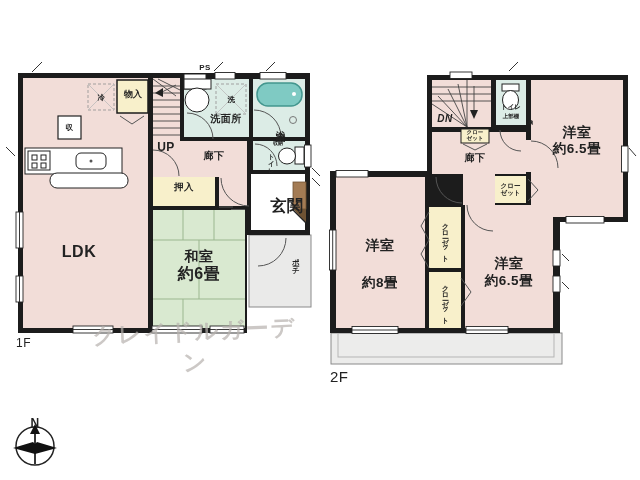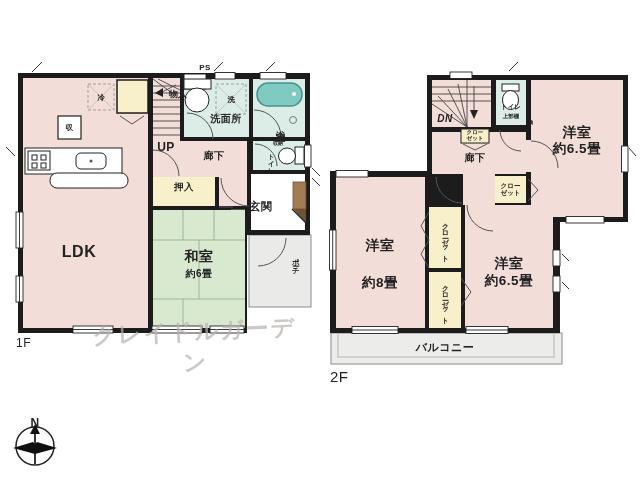--- a/index.html
+++ b/index.html
@@ -230,30 +230,30 @@
   <g>
     <circle cx="35" cy="446" r="19" fill="none" stroke="#222" stroke-width="1.5"></circle>
     <line x1="35" y1="464" x2="35" y2="432" stroke="#222" stroke-width="1.8"></line>
     <polygon points="30,434 40,434 35,424" fill="#111"></polygon>
     <polygon points="13,448 33,442 35,444 37,442 57,448 35,454" fill="#111"></polygon>
   </g>
 </svg>
 
 <div class="lbl" style="left:49px;top:232px;width:60px;height:18px;font-size:16px;margin-top:11px;">LDK</div>
 <div class="lbl" style="left:168px;top:248px;width:62px;height:16px;font-size:14px;">和室</div>
-<div class="lbl" style="left:168px;top:266px;width:62px;height:16px;font-size:10px;">約6畳</div>
+<div class="lbl" style="left:168px;top:266px;width:62px;height:16px;font-size:16px;">約6畳</div>
 <div class="lbl" style="left:198px;top:112px;width:56px;height:14px;font-size:10px;">洗面所</div>
 <div class="lbl vert" style="left:274px;top:106px;width:13px;height:36px;font-size:9.5px;">浴室</div>
 <div class="lbl" style="left:196px;top:150px;width:36px;height:13px;font-size:10px;">廊下</div>
 <div class="lbl vert" style="left:266px;top:147px;width:10px;height:26px;font-size:6.5px;letter-spacing:0;">トイレ</div>
 <div class="lbl" style="left:266px;top:140px;width:24px;height:7px;font-size:5px;letter-spacing:0;">収納</div>
-<div class="lbl" style="left:242px;top:199px;width:38px;height:15px;font-size:11px;">玄関</div>
+<div class="lbl" style="left:268px;top:199px;width:38px;height:15px;font-size:16px;">玄関</div>
 <div class="lbl vert" style="left:290px;top:244px;width:11px;height:36px;font-size:7.5px;letter-spacing:0;">ポーチ</div>
 <div class="lbl" style="left:162px;top:180px;width:44px;height:14px;font-size:9.5px;">押入</div>
-<div class="lbl" style="left:119px;top:89px;width:28px;height:12px;font-size:9px;letter-spacing:0;padding-left:45px;">物入</div>
+<div class="lbl" style="left:119px;top:89px;width:28px;height:12px;font-size:9px;letter-spacing:0;">物入</div>
 <div class="lbl" style="left:62px;top:120px;width:15px;height:15px;font-size:7.5px;">収</div>
 <div class="lbl" style="left:94px;top:90px;width:15px;height:15px;font-size:7.5px;">冷</div>
 <div class="lbl" style="left:224px;top:92px;width:15px;height:15px;font-size:7.5px;">洗</div>
 <div class="lbl" style="left:196px;top:63px;width:18px;height:10px;font-size:8px;font-weight:600;">PS</div>
 <div class="lbl" style="left:153px;top:141px;width:26px;height:12px;font-size:12px;font-weight:600;">UP</div>
 <div class="lbl" style="left:16px;top:334px;width:30px;height:18px;font-size:12px;font-weight:500;justify-content:flex-start;">1F</div>
 
 <div class="lbl" style="left:433px;top:113px;width:24px;height:12px;font-size:10px;font-weight:600;font-style:italic;">DN</div>
 <div class="lbl" style="left:497px;top:103px;width:28px;height:9px;font-size:6.5px;letter-spacing:0;">トイレ</div>
 <div class="lbl" style="left:497px;top:113px;width:28px;height:8px;font-size:5.5px;letter-spacing:0;">上部棚</div>
@@ -262,19 +262,18 @@
 <div class="lbl twoline" style="left:494px;top:178px;width:33px;height:24px;font-size:6.5px;letter-spacing:0;"><span>クロー</span><span>ゼット</span></div>
 <div class="lbl" style="left:546px;top:125px;width:62px;height:15px;font-size:14px;">洋室</div>
 <div class="lbl" style="left:541px;top:142px;width:72px;height:15px;font-size:13.5px;">約6.5畳</div>
 <div class="lbl" style="left:457px;top:152px;width:36px;height:13px;font-size:10px;">廊下</div>
 <div class="lbl vert" style="left:431px;top:212px;width:28px;height:52px;font-size:7px;letter-spacing:0;line-height:1.4;"><span>クロー</span><br><span>ゼット</span></div>
 <div class="lbl vert" style="left:431px;top:274px;width:28px;height:52px;font-size:7px;letter-spacing:0;line-height:1.4;"><span>クロー</span><br><span>ゼット</span></div>
 <div class="lbl" style="left:349px;top:238px;width:62px;height:15px;font-size:14px;">洋室</div>
 <div class="lbl" style="left:349px;top:256px;width:62px;height:15px;font-size:13.5px;margin-top:20px;">約8畳</div>
 <div class="lbl" style="left:478px;top:256px;width:62px;height:15px;font-size:14px;">洋室</div>
 <div class="lbl" style="left:473px;top:274px;width:72px;height:15px;font-size:13.5px;">約6.5畳</div>
-<div class="lbl" style="left:400px;top:340px;width:90px;height:15px;font-size:11px;font-weight:600;">バルコニー</div>
 <div class="lbl" style="left:330px;top:368px;width:30px;height:18px;font-size:15px;font-weight:500;justify-content:flex-start;">2F</div>
 
 <div class="lbl" style="left:28px;top:417px;width:14px;height:13px;font-size:12px;">N</div>
 <div id="watermark">クレイドルガーデン</div>
 
 </div>
 
 </body></html>

